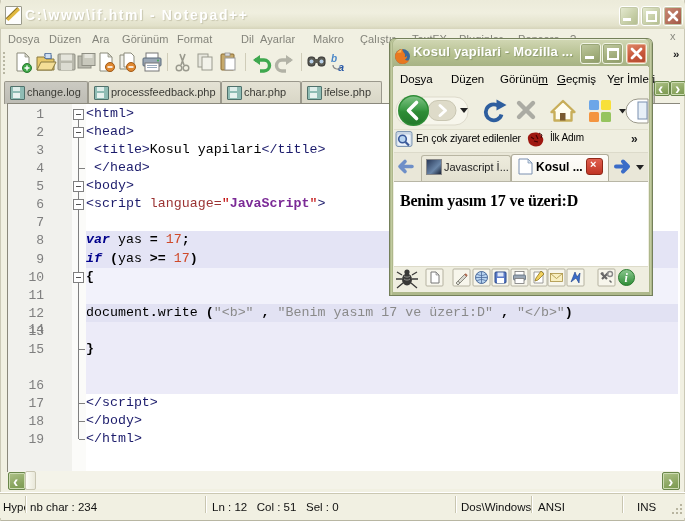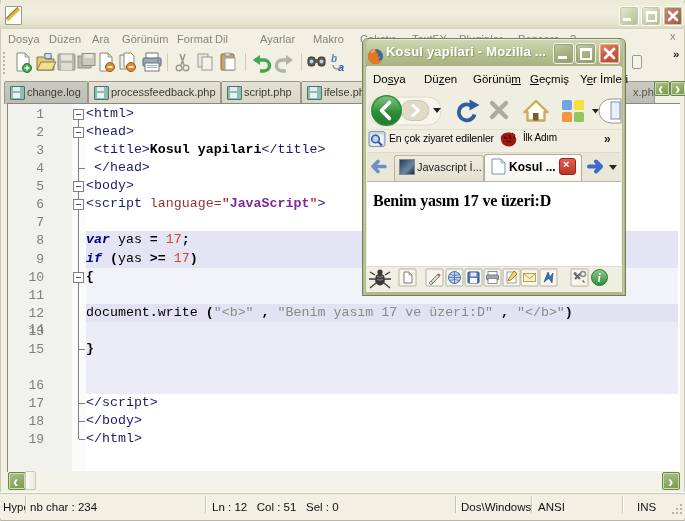--- a/index.html
+++ b/index.html
@@ -36,73 +36,74 @@
 .cline{position:absolute;left:86px;width:592px;height:18px;font-family:"Liberation Mono",monospace;font-size:13.3px;line-height:18px;white-space:pre}
 .band{position:absolute;left:86px;width:592px;height:18px}
 .tag{color:#1b1b6b}
 .attr{color:#9b3333}
 .q{color:#c00000}
 .jsv{color:#7b2a96;font-weight:bold}
 .kw{color:#00008b;font-weight:bold;font-style:italic}
 .num{color:#cf4a2a}
 .op{font-weight:bold}
 .str{color:#8a8a8a}
-.btx{font-weight:bold}
+.btx{font-weight:normal}
 
 .fline{position:absolute;left:78px;width:1px;background:#808080}
 .ftick{position:absolute;left:79px;width:6px;height:1px;background:#808080}
 .fbox{position:absolute;left:73px;width:9px;height:9px;background:#fff;border:1px solid #808080}
 .fbox:before{content:"";position:absolute;left:2px;top:4px;width:5px;height:1px;background:#505050}
 
 #hscroll{left:8px;top:471px;width:670px;height:18px;background:#F4F3E9}
 .sbtn{top:472px;width:16px;height:16px;border-radius:2px;background:linear-gradient(160deg,#AFC289,#87A35C 70%,#7A9750);border:1px solid #69864a;box-shadow:inset 0 0 0 1px #cddcb2}
 .sarr{position:absolute;color:#fff;font-weight:bold}
 #hthumb{left:25px;top:471px;width:9px;height:17px;background:linear-gradient(90deg,#FDFDF6,#E9E8DA);border:1px solid #c9c6b2;border-radius:2px}
 
 #nstatus{left:0;top:493px;width:685px;height:24px;background:#F1F0E2;border-top:1px solid #CBC8B2;box-shadow:0 -1px 0 #fff}
 .stx{top:501px;font-size:11.5px;color:#111}
 .ssep{top:496px;width:1px;height:17px;background:#C9C6B0;box-shadow:1px 0 0 #fff}
 
-#ff{left:363px;top:39px;width:262px;height:256px;background:#EFEEE0;border-radius:5px 5px 0 0;box-shadow:0 0 0 1px #74805A}
+#ff{left:390px;top:39px;width:262px;height:256px;background:#EFEEE0;border-radius:5px 5px 0 0;box-shadow:0 0 0 1px #74805A}
 #fftitle{left:0;top:0;width:262px;height:27px;background:linear-gradient(#D0D6B2,#B4BF8F 60%,#A6B184);border-radius:5px 5px 0 0;border-top:1px solid #E8ECD8}
 #ffborder{left:0;top:0;width:262px;height:256px;border-radius:5px 5px 0 0;box-shadow:inset 1px 0 0 #AEB88C,inset -1px 0 0 #AEB88C,inset 2px 0 0 #C2CBA0,inset -2px 0 0 #C2CBA0,inset 3px 0 0 #AEB88C,inset -3px 0 0 #AEB88C,inset 0 -3px 0 #AEB88C}
 #fftext{left:23px;top:5px;color:#fff;font-size:13px;font-weight:bold;letter-spacing:.2px;text-shadow:1px 1px 1px #8d9a6d}
 .fbtn{top:4px;width:19px;height:19px;border-radius:3px;border:1px solid #F2F5E6;box-shadow:inset 0 0 0 1px #9aa678}
 .fbtn.olive{background:linear-gradient(160deg,#C0C9A0,#A4B07E 55%,#8E9B68)}
 .fbtn.redx{background:linear-gradient(160deg,#DE8A6A,#C8573B 55%,#B04A30);box-shadow:inset 0 0 0 1px #e8a88c}
 #ffmenu{left:4px;top:27px;width:254px;height:25px;background:#EFEEE0}
 .fmi{top:34px;font-size:11.5px;color:#000;white-space:nowrap}
 #ffnav{left:4px;top:52px;width:254px;height:38px;background:#EFEEE0}
 #ffbook{left:4px;top:90px;width:254px;height:23px;background:#EFEEE0;border-top:1px solid #E2E0CE}
 #fftabbar{left:4px;top:113px;width:254px;height:29px;background:#E9E7D8;border-top:1px solid #DCDACA}
 #ffcontent{left:4px;top:142px;width:254px;height:85px;background:#fff;border-top:1px solid #b8b6a6}
 #ffstatus{left:4px;top:227px;width:254px;height:26px;background:#EFEEE0;border-top:1px solid #DDDBC9}
 #ffctext{left:6px;top:9.5px;font-family:"Liberation Serif",serif;font-weight:bold;font-size:16px;letter-spacing:-0.2px;color:#000}
 </style></head>
 <body>
 <div id="root">
 
 <div class="abs" id="ntitle"></div>
 <div class="abs" id="nicon"></div>
+<div class="abs" id="ntext">C:\www\if.html - Notepad++</div>
 <div class="abs wbtn olive" style="left:619px">
       <span class="glyph" style="left:3px;top:11px;width:8px;height:3px;background:#fff"></span>
     </div>
 <div class="abs wbtn olive" style="left:641px">
       <span class="glyph" style="left:4px;top:4px;width:7px;height:6px;border:2px solid #fff;border-top-width:3px"></span>
     </div>
 <div class="abs wbtn red" style="left:663px"><svg width="18" height="18">
         <path d="M5 5l8 8M13 5l-8 8" stroke="#fff" stroke-width="2.6" stroke-linecap="round"></path>
       </svg></div>
 <div class="abs" id="nmenu"></div>
 <span class="abs nmi" style="left:8px">Dosya</span>
 <span class="abs nmi" style="left:49px">Düzen</span>
 <span class="abs nmi" style="left:92px">Ara</span>
 <span class="abs nmi" style="left:122px">Görünüm</span>
 <span class="abs nmi" style="left:177px">Format</span>
-<span class="abs nmi" style="left:215px">Dil</span>
+<span class="abs nmi" style="left:241px">Dil</span>
 <span class="abs nmi" style="left:260px">Ayarlar</span>
 <span class="abs nmi" style="left:313px">Makro</span>
 <span class="abs nmi" style="left:360px">Çalıştır</span>
 <span class="abs nmi" style="left:412px">TextFX</span>
 <span class="abs nmi" style="left:459px">Pluginler</span>
 <span class="abs nmi" style="left:518px">Pencere</span>
 <span class="abs nmi" style="left:570px">?</span>
 <span class="abs nmi" style="left:670px;top:30px;color:#8a8a80">x</span>
 <b class="abs" style="left:673px;top:48px;font-size:11.5px;color:#222">»</b>
 <div class="abs" style="left:632px;top:55px;width:8px;height:12px;border:1px solid #9a988c;background:#f4f3ea;border-radius:2px"></div>
@@ -209,21 +210,21 @@
 <div class="abs ntab first" style="left:4px;width:82px">
       <span class="tabico"></span>
       <span class="tabtx">change.log</span>
     </div>
 <div class="abs ntab" style="left:88px;width:131px">
       <span class="tabico"></span>
       <span class="tabtx">processfeedback.php</span>
     </div>
 <div class="abs ntab" style="left:221px;width:78px">
       <span class="tabico"></span>
-      <span class="tabtx">script.php</span>
+      <span class="tabtx">char.php</span>
     </div>
 <div class="abs ntab" style="left:301px;width:79px">
       <span class="tabico"></span>
       <span class="tabtx">ifelse.php</span>
     </div>
 <div class="abs ntab first" style="left:600px;width:53px;border-radius:0">
       <span class="tabtx" style="left:32px;color:#55554d">x.ph</span>
     </div>
 <div class="abs sbtn" style="left:654px;top:81px;width:14px;height:13px">
       <span class="sarr" style="left:3px;top:-2px">‹</span>

